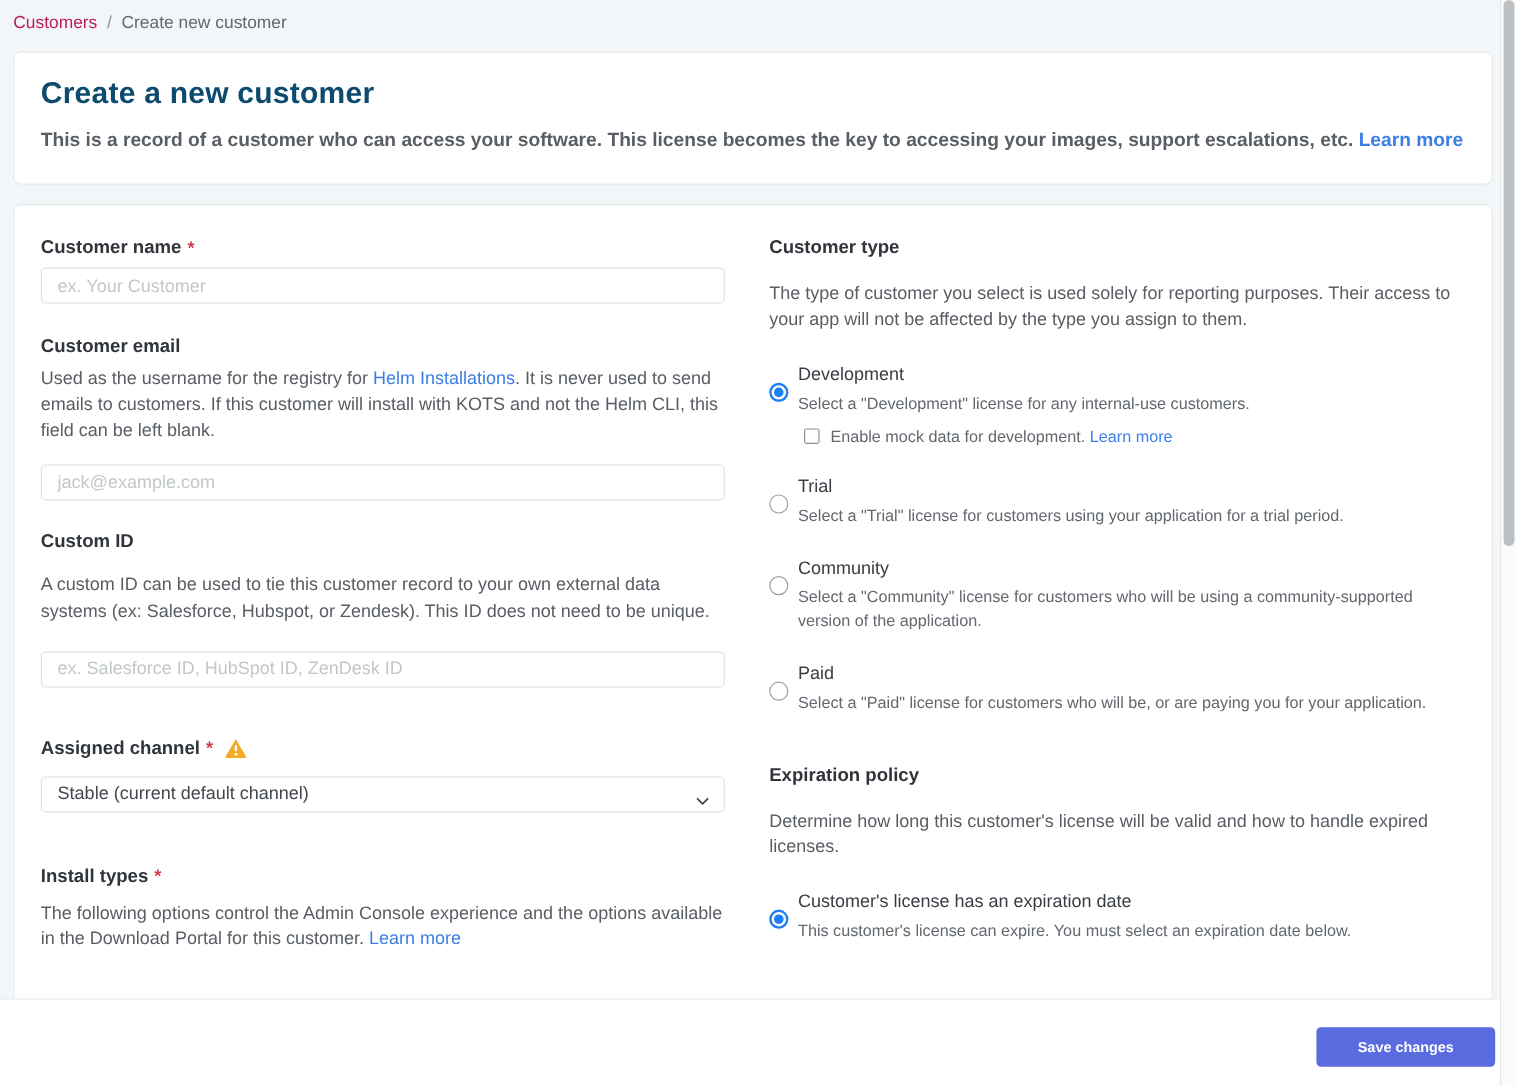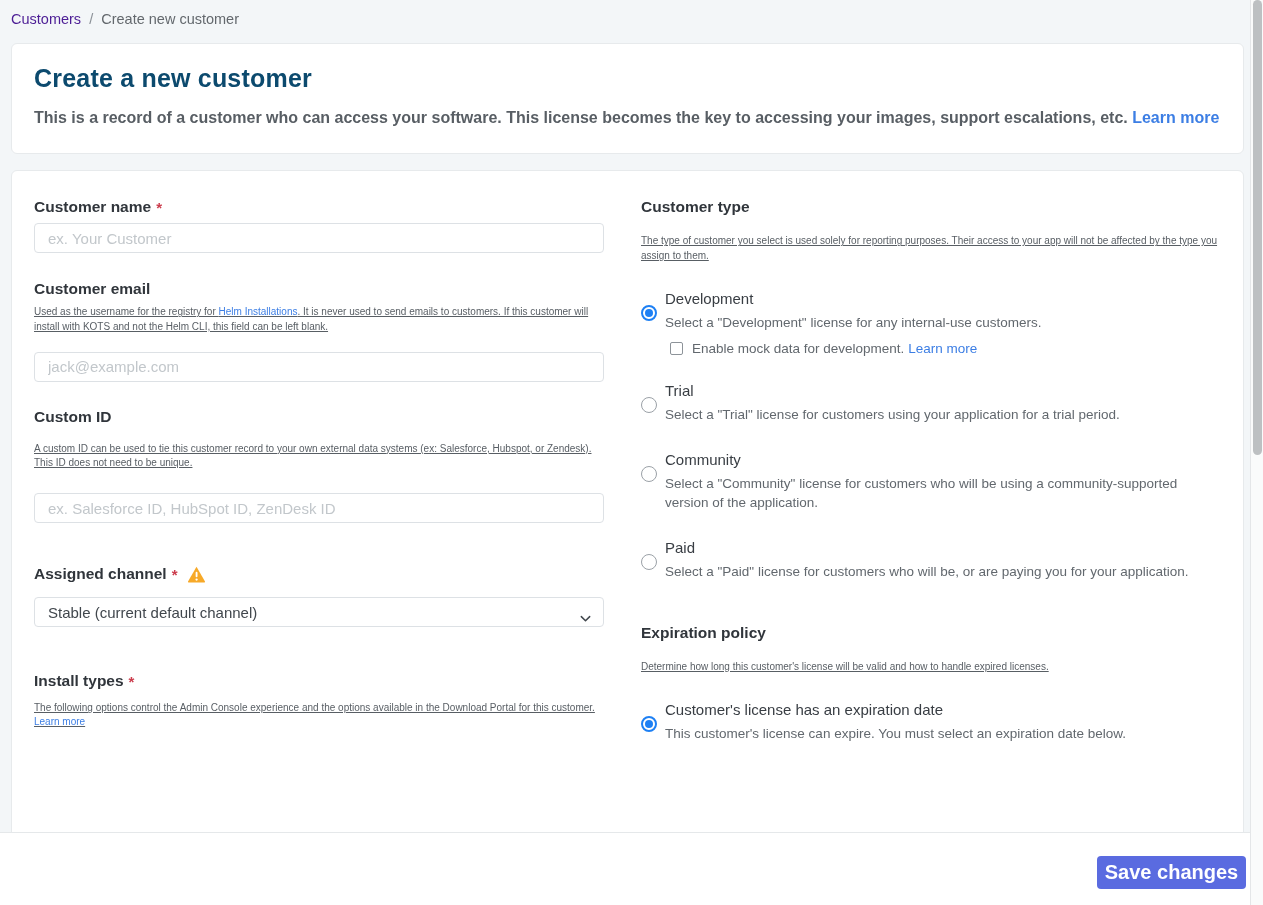--- a/index.html
+++ b/index.html
@@ -5,21 +5,21 @@
   * { margin:0; padding:0; box-sizing:border-box; }
   html,body { width:1263px; height:905px; overflow:hidden; }
   body {
     font-family:"Liberation Sans","DejaVu Sans",sans-serif;
     background:#f3f6f8;
     color:#585e64;
     position:relative;
   }
   
   .breadcrumb { padding:11px 0 0 11px; font-size:14.5px; color:#63686d; }
-  .breadcrumb .crumb-link { color:#4c1d95; cursor:pointer; }
+  .breadcrumb .crumb-link { color:#be185d; cursor:pointer; }
   .breadcrumb .crumb-sep { color:#8a9096; padding:0 4px; }
   
   .card {
     background:#fff;
     border:1px solid #e7eaec;
     border-radius:6px;
     margin:0 19px 0 11px;
   }
   .header-card { margin-top:16px; padding:20px 22px 24px 22px; }
   .header-card h1 {
@@ -33,21 +33,21 @@
     height:760px;
   }
   .grid { display:grid; grid-template-columns:570px 1fr; column-gap:37px; }
   
   .link { color:#3c7ee4; cursor:pointer; }
   .field-label {
     font-size:15.5px; font-weight:bold; color:#30353b;
     display:flex; align-items:center;
   }
   .asterisk { color:#cc3d4d; margin-left:5px; font-size:15px; }
-  .para { font-size:10px; line-height:1.42; color:#585e64;text-decoration:underline; }
+  .para { font-size:15px; line-height:1.42; color:#585e64; }
   
   .text-input {
     width:100%; height:30px;
     border:1px solid #dde1e5; border-radius:4px;
     padding:0 13px; font-size:15px; color:#30353b;
     font-family:"Liberation Sans","DejaVu Sans",sans-serif;
     background:#fff; outline:none;
   }
   .text-input::placeholder { color:#c2c7cb; }
   .select-wrap { position:relative; }
@@ -96,21 +96,21 @@
   .exp-heading { margin-top:42px; }
   
   .footer-bar {
     position:fixed; left:0; bottom:0; width:1250px; height:73px;
     background:#fff; border-top:1px solid #e5e8ea; z-index:5;
   }
   .save-btn {
     position:absolute; right:4px; top:23px;
     width:149px; height:33px;
     background:#5a6be0; color:#fff; border:none; border-radius:4px;
-    font-size:20px; font-weight:bold;
+    font-size:12px; font-weight:bold;
     font-family:"Liberation Sans","DejaVu Sans",sans-serif;
     cursor:pointer;
   }
   
   .scrollbar-track {
     position:fixed; right:0; top:0; width:13px; height:905px;
     background:#fafbfb; border-left:1px solid #e4e6e8; z-index:10;
   }
   .scrollbar-thumb {
     position:absolute; left:2px; top:0; width:9px; height:455px;

